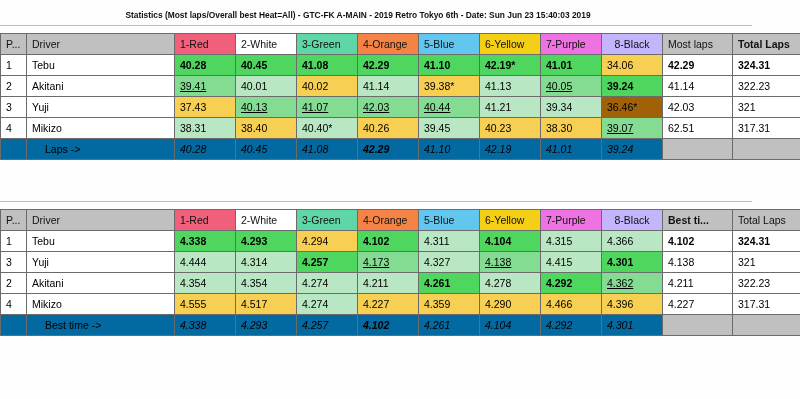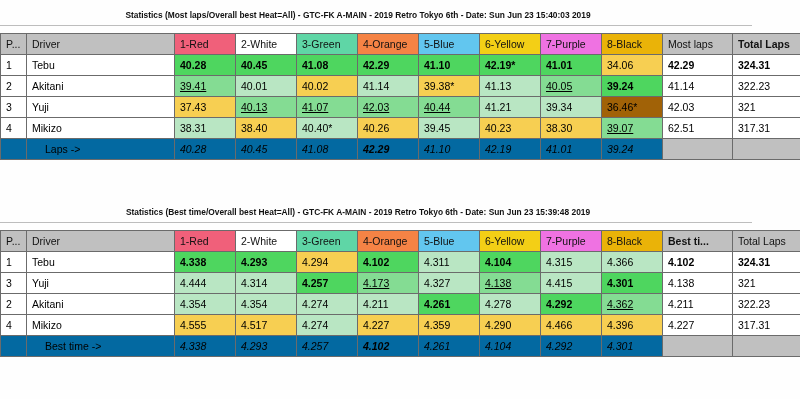--- a/index.html
+++ b/index.html
@@ -88,21 +88,21 @@
   thead th.strong { font-weight: bold; }
 
   
   th.h-red    { background: #f0607a; }
   th.h-white  { background: #ffffff; }
   th.h-green  { background: #5fd6a6; }
   th.h-orange { background: #f58345; }
   th.h-blue   { background: #62c6ef; }
   th.h-yellow { background: #f3cf16; }
   th.h-purple { background: #ef72e2; }
-  th.h-black  { background: #eab308; }
+  th.h-black  { background: #c4b5fd; text-align: center; }
 
   tbody td.pos,
   tbody td.driver {
     background: #ffffff;
     text-align: left;
   }
   tbody td.val {
     text-align: left;
   }
   tbody td.bold { font-weight: bold; }
@@ -237,21 +237,20 @@
           <td>41.01</td>
           <td>39.24</td>
           <td class="blank"></td>
           <td class="blank"></td>
         </tr>
       </tfoot>
     </table>
   </div>
 
   <div class="report-block" id="block-2">
-    <div class="report-title">Statistics (Best time/Overall best Heat=All) - GTC-FK A-MAIN - 2019 Retro Tokyo 6th - Date: Sun Jun 23 15:39:48 2019</div>
     <div class="title-rule"></div>
     <table class="stats">
       <colgroup>
         <col class="c-pos">
           <col class="c-driver">
         <col class="c-heat">
           <col class="c-heat">
           <col class="c-heat">
           <col class="c-heat">
         <col class="c-heat">

